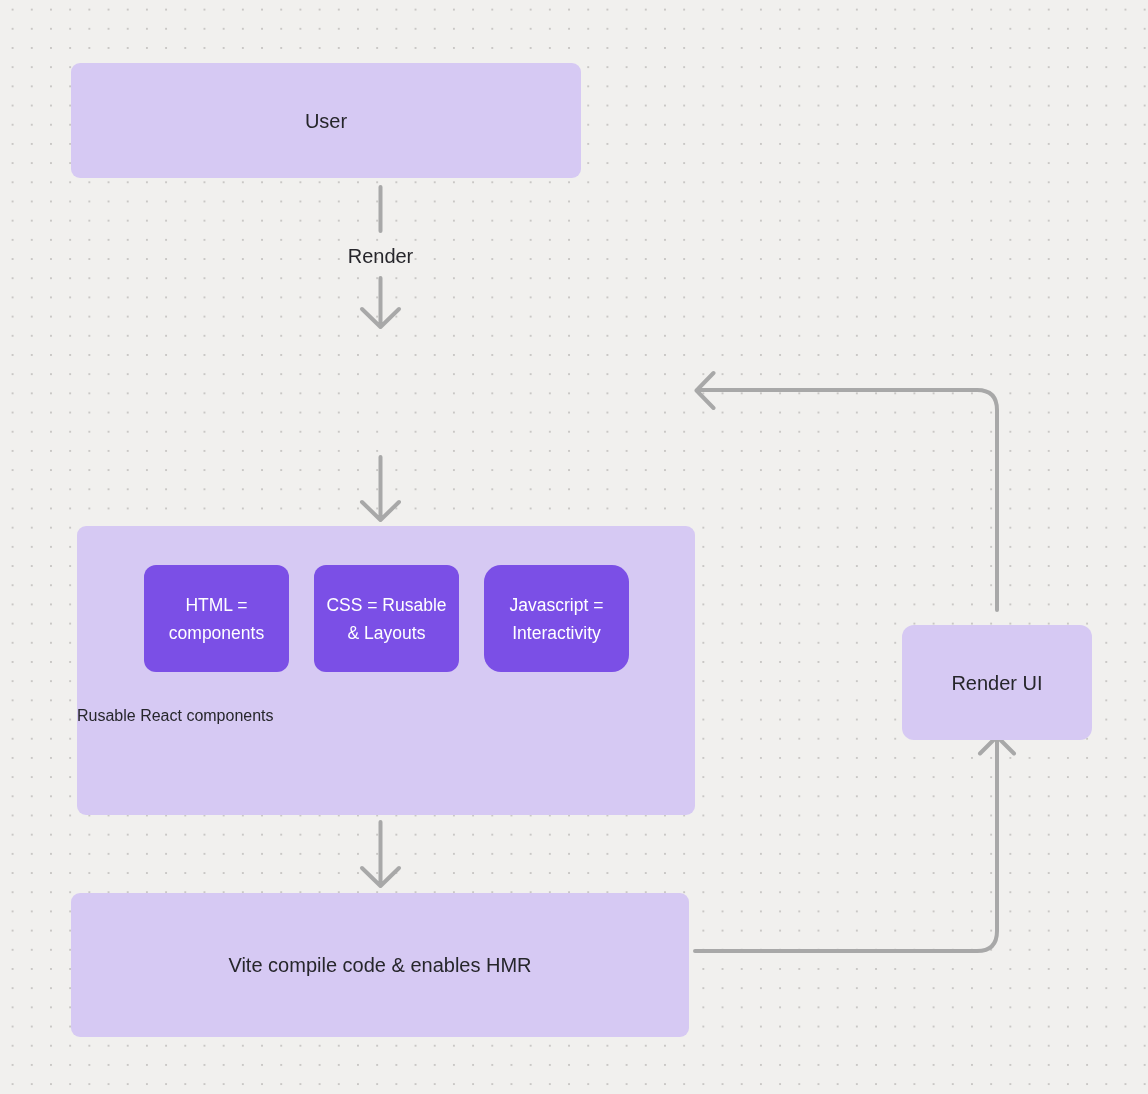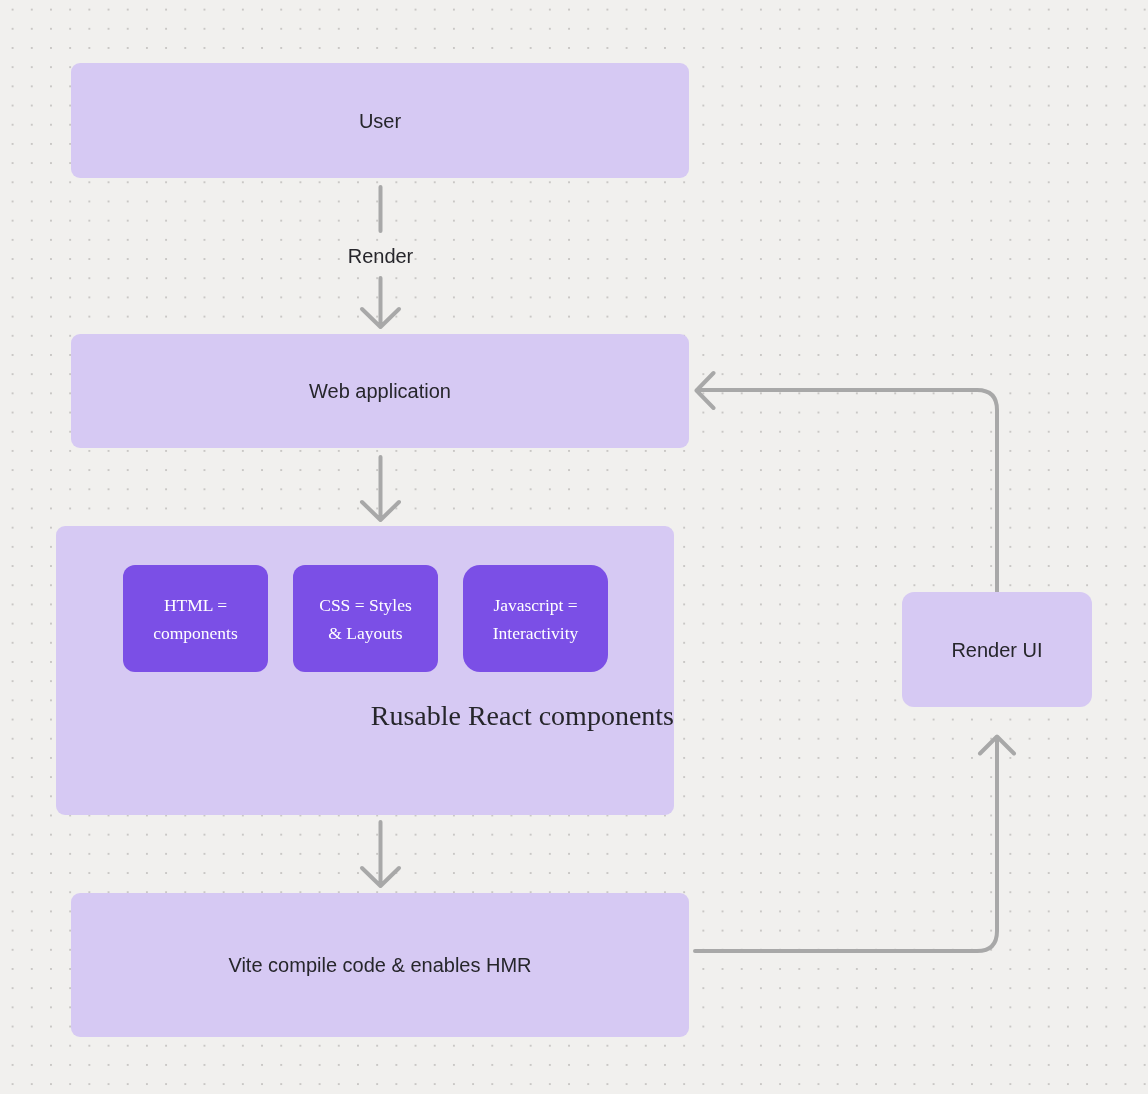--- a/index.html
+++ b/index.html
@@ -39,44 +39,44 @@
   .node{
     position:absolute;
     background:var(--node_fill);
     border-radius:9px;
     display:flex;align-items:center;justify-content:center;
     color:var(--text_dark);
     font-size:20px;
     line-height:1.3;
     text-align:center;
   }
-  .node-user{left:71px;top:63px;width:618px;height:115px;}
+  .node-user{left:71px;top:63px;width:510px;height:115px;}
   .node-web{left:71px;top:334px;width:618px;height:114px;}
-  .node-group{left:56px;top:526px;width:618px;height:289px;display:block;font-family:Liberation Serif, serif;}
+  .node-group{left:77px;top:526px;width:618px;height:289px;display:block;}
   .node-vite{left:71px;top:893px;width:618px;height:144px;}
-  .node-render{left:902px;top:592px;width:190px;height:115px;border-radius:12px;text-align:center;}
+  .node-render{left:902px;top:625px;width:190px;height:115px;border-radius:12px;text-align:center;}
   .chip{
     position:absolute;top:39px;
     width:145px;height:107px;
     background:var(--chip_fill);
     border-radius:12px;
     display:flex;flex-direction:column;align-items:center;justify-content:center;
     color:var(--text_light);
     font-size:17.5px;
     line-height:28px;
     text-align:center;
   }
   .chip-html{left:67px;}
   .chip-css{left:237px;}
   .chip-js{left:407px;border-radius:17px;}
   .group-label{
     position:absolute;left:0;top:176px;width:100%;
-    text-align:right;
+    text-align:left;
     color:var(--text_dark);
-    font-size:28px;line-height:28px;
+    font-size:16px;line-height:28px;
   }
   .edge-label{
     position:absolute;left:320px;top:244px;width:121px;
     text-align:center;
     color:var(--text_dark);
     font-size:20px;line-height:25px;
   }
 </style>
 </head>
 <body>
@@ -96,31 +96,28 @@
 
     <path d="M997 610 L997 410 Q997 390 977 390 L698 390 M713.5 373 L696.5 390.5 L713.5 408"></path>
   </svg>
 
   <div class="node node-user">
     <span>User</span>
   </div>
 
   <div class="edge-label">Render</div>
 
-  <div class="node node-web">
-    <span>Web application</span>
-  </div>
 
   <div class="node node-group">
     <div class="chip chip-html">
       <span>HTML =</span>
       <span>components</span>
     </div>
     <div class="chip chip-css">
-      <span>CSS = Styles</span>
+      <span>CSS = Rusable</span>
       <span>&amp; Layouts</span>
     </div>
     <div class="chip chip-js">
       <span>Javascript =</span>
       <span>Interactivity</span>
     </div>
     <div class="group-label">Rusable React components</div>
   </div>
 
   <div class="node node-vite">

